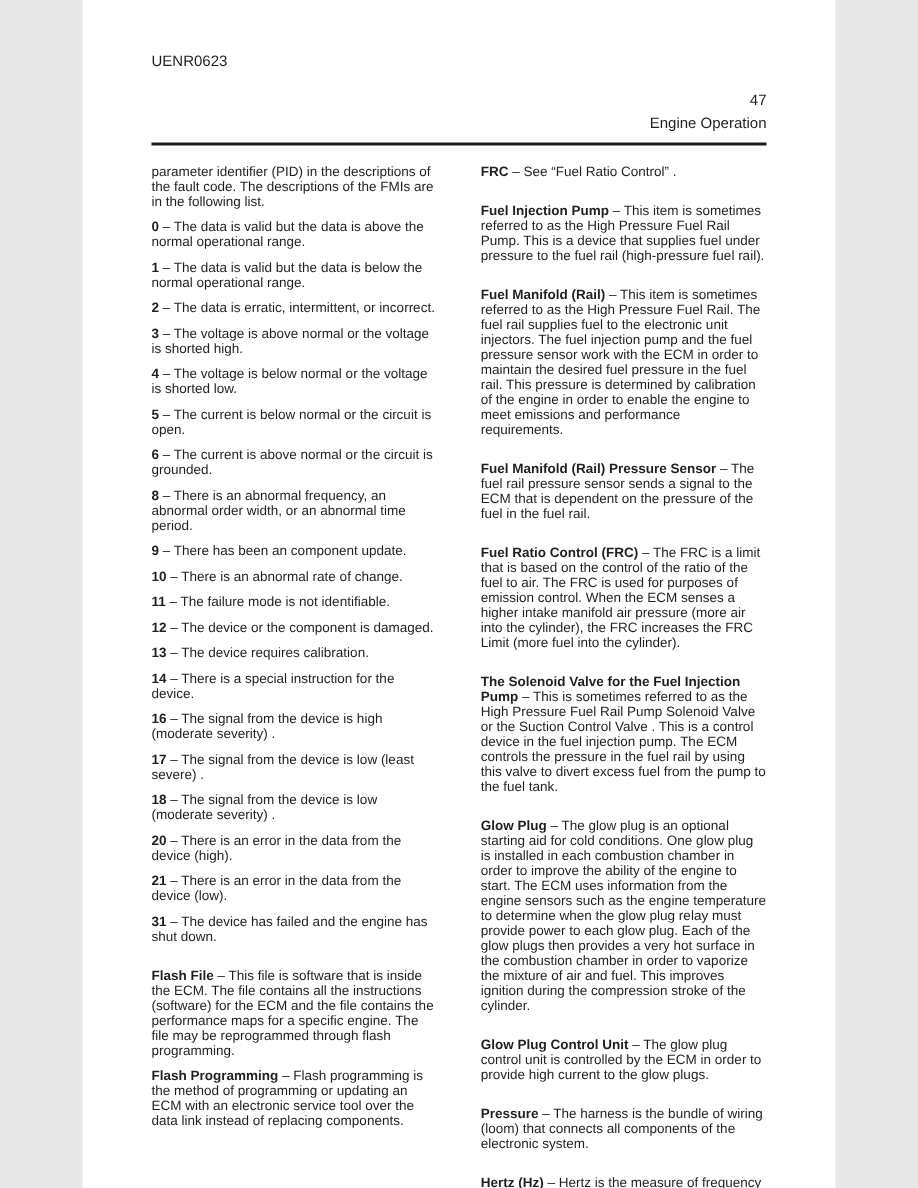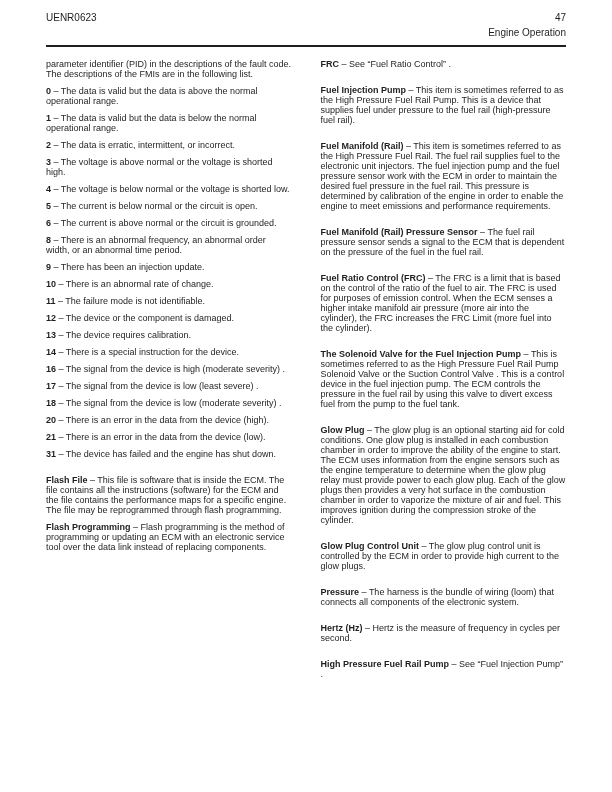--- a/index.html
+++ b/index.html
@@ -2,43 +2,44 @@
 <html><head>
 <meta charset="utf-8">
 <style>
   html, body {
     margin: 0;
     padding: 0;
     background: #e8e8e8;
   }
   .page {
     position: relative;
-    width: 612px;
+    width: 502px;
     height: 792px;
     margin: 0 auto;
     background: #ffffff;
     color: #1f1f1f;
     font-family: "Liberation Sans", sans-serif;
     font-size: 9px;
     line-height: 10px;
     box-sizing: border-box;
-    padding: 12px 46px 0 46px;
+    padding: 36px 46px 0 46px;
     overflow: hidden;
   }
   .page-header {
     display: flex;
     justify-content: space-between;
     align-items: flex-start;
     font-size: 10px;
     line-height: 11px;
   }
   .header-right {
     display: flex;
     flex-direction: column;
     align-items: flex-end;
+    margin-top: 26px;
   }
   .header-right .section-title {
     margin-top: 4px;
   }
   .rule {
     margin-top: 7px;
     border-bottom: 2px solid #1f1f1f;
     width: 100%;
   }
   .columns {
@@ -76,21 +77,21 @@
     <section class="col" id="col-left">
         <p class="entry sp-none"><span>parameter identifier (PID) in the descriptions of the fault code. The descriptions of the FMIs are in the following list.</span></p>
         <p class="entry sp-small"><b class="term">0</b> – <span>The data is valid but the data is above the normal operational range.</span></p>
         <p class="entry sp-small"><b class="term">1</b> – <span>The data is valid but the data is below the normal operational range.</span></p>
         <p class="entry sp-small"><b class="term">2</b> – <span>The data is erratic, intermittent, or incorrect.</span></p>
         <p class="entry sp-small"><b class="term">3</b> – <span>The voltage is above normal or the voltage is shorted high.</span></p>
         <p class="entry sp-small"><b class="term">4</b> – <span>The voltage is below normal or the voltage is shorted low.</span></p>
         <p class="entry sp-small"><b class="term">5</b> – <span>The current is below normal or the circuit is open.</span></p>
         <p class="entry sp-small"><b class="term">6</b> – <span>The current is above normal or the circuit is grounded.</span></p>
         <p class="entry sp-small"><b class="term">8</b> – <span>There is an abnormal frequency, an abnormal order width, or an abnormal time period.</span></p>
-        <p class="entry sp-small"><b class="term">9</b> – <span>There has been an injection update.</span></p>
+        <p class="entry sp-small"><b class="term">9</b> – <span>There has been an component update.</span></p>
         <p class="entry sp-small"><b class="term">10</b> – <span>There is an abnormal rate of change.</span></p>
         <p class="entry sp-small"><b class="term">11</b> – <span>The failure mode is not identifiable.</span></p>
         <p class="entry sp-small"><b class="term">12</b> – <span>The device or the component is damaged.</span></p>
         <p class="entry sp-small"><b class="term">13</b> – <span>The device requires calibration.</span></p>
         <p class="entry sp-small"><b class="term">14</b> – <span>There is a special instruction for the device.</span></p>
         <p class="entry sp-small"><b class="term">16</b> – <span>The signal from the device is high (moderate severity) .</span></p>
         <p class="entry sp-small"><b class="term">17</b> – <span>The signal from the device is low (least severe) .</span></p>
         <p class="entry sp-small"><b class="term">18</b> – <span>The signal from the device is low (moderate severity) .</span></p>
         <p class="entry sp-small"><b class="term">20</b> – <span>There is an error in the data from the device (high).</span></p>
         <p class="entry sp-small"><b class="term">21</b> – <span>There is an error in the data from the device (low).</span></p>

